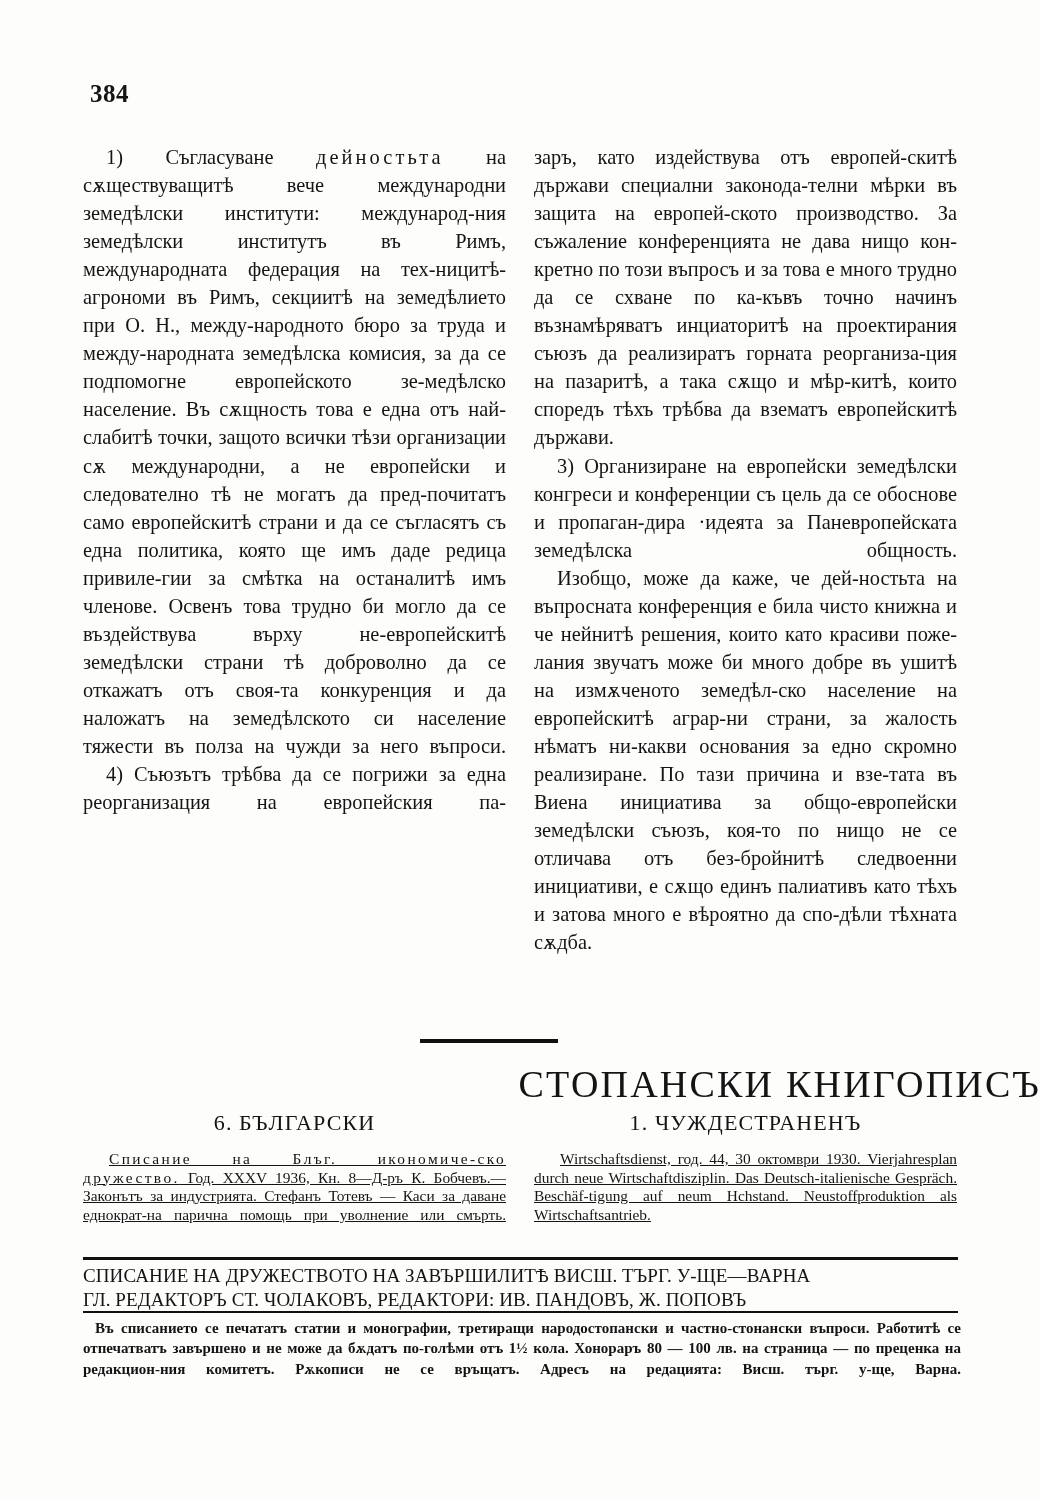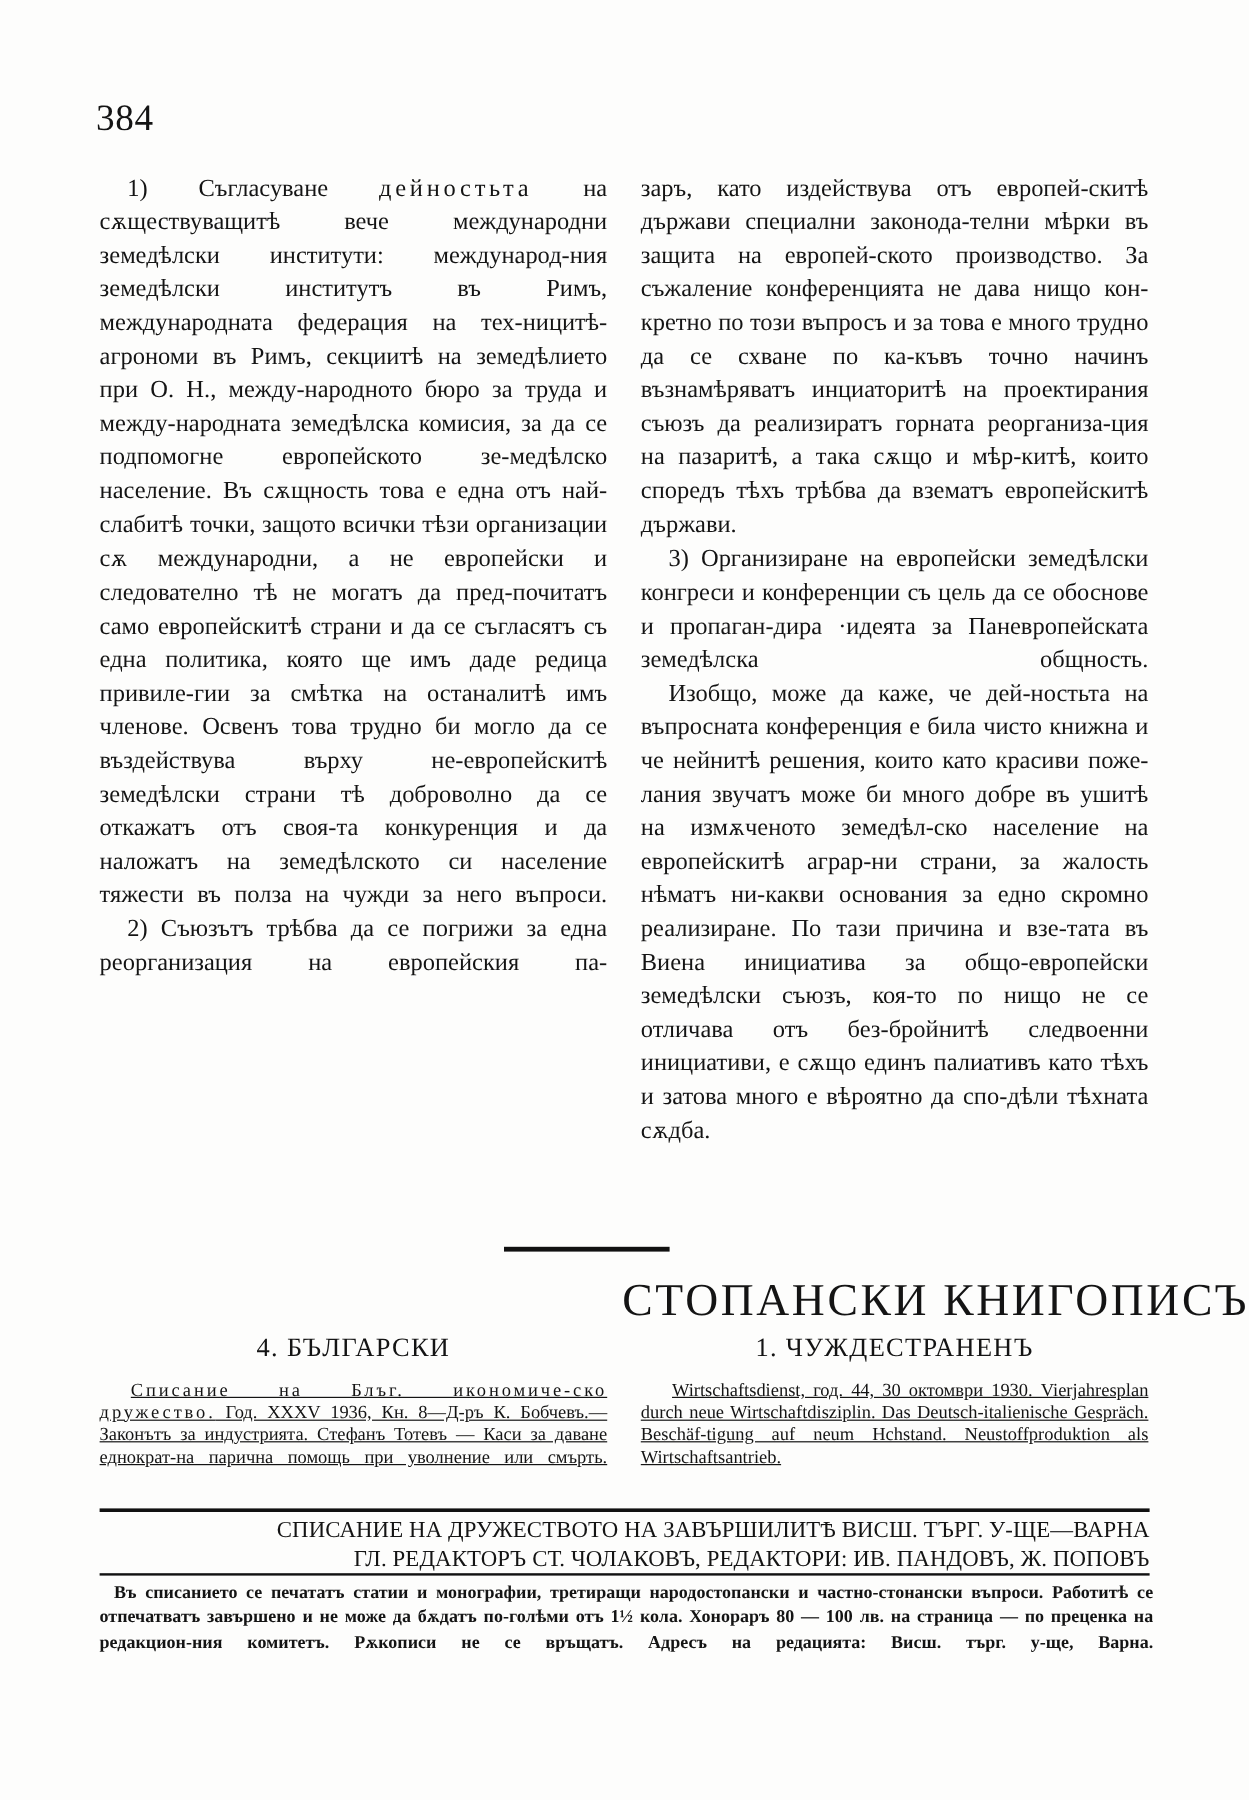--- a/index.html
+++ b/index.html
@@ -15,24 +15,24 @@
     position: relative;
     width: 1041px;
     height: 1500px;
     background: #fdfdfc;
     overflow: hidden;
   }
 
   
   #folio {
     position: absolute;
-    left: 80px;
+    left: 90px;
     top: 80px;
-    font-size: 31px;
-    font-weight: normal;
+    font-size: 25px;
+    font-weight: bold;
     letter-spacing: 0.5px;
   }
 
   
   #article {
     position: absolute;
     left: 83px;
     top: 143px;
     width: 875px;
     display: flex;
@@ -147,21 +147,21 @@
     height: 1.6px;
     background: #111;
   }
 
   
   #colophon {
     position: absolute;
     left: 83px;
     top: 1264px;
     width: 875px;
-    text-align: right;
+    text-align: left;
   }
   #colophon div {
     font-size: 19px;
     line-height: 24px;
     letter-spacing: 0.1px;
   }
 
   
   #fineprint {
     position: absolute;
@@ -183,37 +183,37 @@
 <body>
 
 <div id="page">
 
   <div id="folio">384</div>
 
   <div id="article">
 
     <div class="col">
       <p class="indent"><span>1) Съгласуване </span><span class="spaced">дейностьта</span><span> на сѫществуващитѣ вече международни земедѣлски институти: международ-ния земедѣлски институтъ въ Римъ, международната федерация на тех-ницитѣ-агрономи въ Римъ, секциитѣ на земедѣлието при О. Н., между-народното бюро за труда и между-народната земедѣлска комисия, за да се подпомогне европейското зе-медѣлско население. Въ сѫщность това е една отъ най-слабитѣ точки, защото всички тѣзи организации сѫ международни, а не европейски и следователно тѣ не могатъ да пред-почитатъ само европейскитѣ страни и да се съгласятъ съ една политика, която ще имъ даде редица привиле-гии за смѣтка на останалитѣ имъ членове. Освенъ това трудно би могло да се въздействува върху не-европейскитѣ земедѣлски страни тѣ доброволно да се откажатъ отъ своя-та конкуренция и да наложатъ на земедѣлското си население тяжести въ полза на чужди за него въпроси.</span></p>
-      <p class="indent">2) Съюзътъ трѣбва да се погрижи за една реорганизация на европейския па-</p>
+      <p class="indent">4) Съюзътъ трѣбва да се погрижи за една реорганизация на европейския па-</p>
     </div>
 
     <div class="col">
       <p>заръ, като издействува отъ европей-скитѣ държави специални законода-телни мѣрки въ защита на европей-ското производство. За съжаление конференцията не дава нищо кон-кретно по този въпросъ и за това е много трудно да се схване по ка-къвъ точно начинъ възнамѣряватъ инциаторитѣ на проектирания съюзъ да реализиратъ горната реорганиза-ция на пазаритѣ, а така сѫщо и мѣр-китѣ, които споредъ тѣхъ трѣбва да взематъ европейскитѣ държави.</p>
       <p class="indent">3) Организиране на европейски земедѣлски конгреси и конференции съ цель да се обоснове и пропаган-дира ·идеята за Паневропейската земедѣлска общность.</p>
       <p class="indent lastline-left">Изобщо, може да каже, че дей-ностьта на въпросната конференция е била чисто книжна и че нейнитѣ решения, които като красиви поже-лания звучатъ може би много добре въ ушитѣ на измѫченото земедѣл-ско население на европейскитѣ аграр-ни страни, за жалость нѣматъ ни-какви основания за едно скромно реализиране. По тази причина и взе-тата въ Виена инициатива за общо-европейски земедѣлски съюзъ, коя-то по нищо не се отличава отъ без-бройнитѣ следвоенни инициативи, е сѫщо единъ палиативъ като тѣхъ и затова много е вѣроятно да спо-дѣли тѣхната сѫдба.</p>
     </div>
 
   </div>
 
   <div id="rule-short"></div>
 
   <div id="biblio-title">СТОПАНСКИ КНИГОПИСЪ</div>
 
   <div id="biblio-sub">
-    <div class="sub-left">4. БЪЛГАРСКИ</div>
+    <div class="sub-left">6. БЪЛГАРСКИ</div>
     <div class="sub-right">1. ЧУЖДЕСТРАНЕНЪ</div>
   </div>
 
   <div id="biblio-body">
     <div class="bcol">
       <p><span class="bindent"></span><span class="wide">Списание на Блъг. икономиче-ско дружество.</span><span> Год. XXXV 1936, Кн. 8—Д-ръ К. Бобчевъ.—Законътъ за индустрията. Стефанъ Тотевъ — Каси за даване еднократ-на парична помощь при уволнение или смърть.</span></p>
     </div>
     <div class="bcol">
       <p class="ragged"><span class="bindent"></span><span>Wirtschaftsdienst, год. 44, 30 октомври 1930. Vierjahresplan durch neue Wirtschaftdisziplin. Das Deutsch-italienische Gespräch. Beschäf-tigung auf neum Hchstand. Neustoffproduktion als Wirtschaftsantrieb.</span></p>
     </div>

